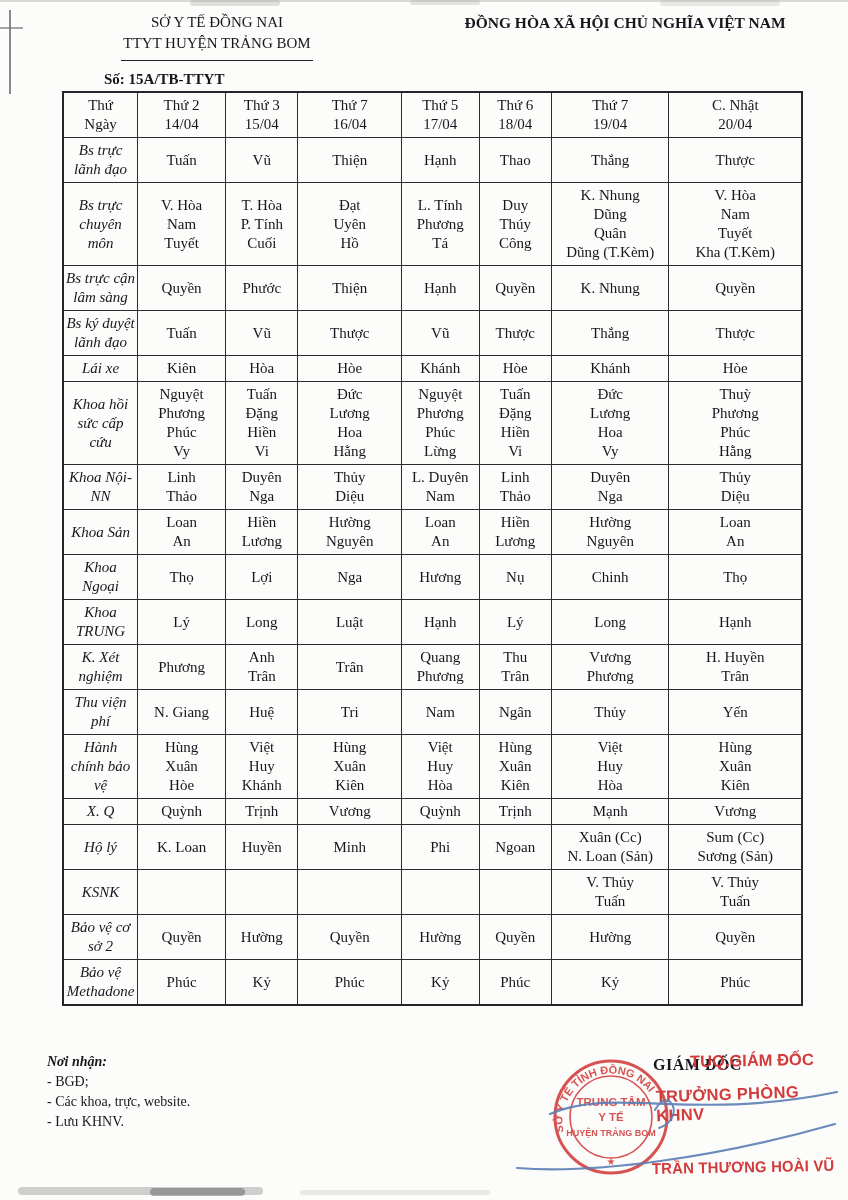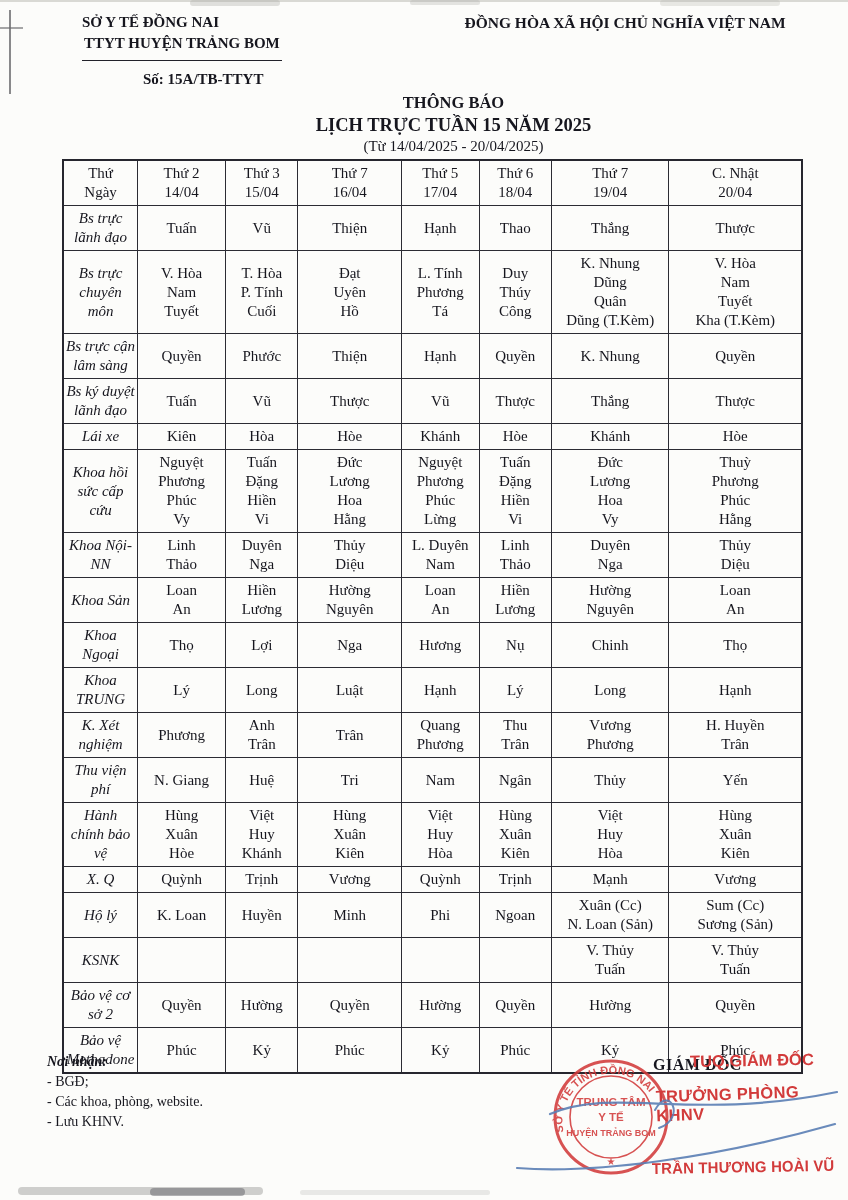--- a/index.html
+++ b/index.html
@@ -8,28 +8,28 @@
     background:#fcfcfa;
     font-family:"Liberation Serif","DejaVu Serif",serif;
     color:#16161e;
     position:relative;
     overflow:hidden;
   }
   .page{position:relative;width:848px;height:1200px;}
 
   
   .hdr{display:flex;padding-top:12px;}
-  .hdr-left{width:270px;margin-left:82px;font-weight:bold;font-size:15px;line-height:21px;}
+  .hdr-left{width:270px;margin-left:82px;text-align:center;font-weight:normal;font-size:15px;line-height:21px;}
   .hdr-left .u{display:inline-block;border-bottom:1.5px solid #22222a;padding:0 2px 6px 2px;}
   .hdr-right{width:430px;margin-left:auto;margin-right:8px;text-align:center;font-weight:bold;}
   .hdr-right .l1{font-size:15.5px;line-height:21px;}
   .hdr-right .l2{font-size:15px;line-height:23px;}
   .hdr-right .u{display:inline-block;border-bottom:1.5px solid #22222a;padding:0 6px 2px 6px;}
 
-  .numdate{display:flex;margin-top:10px;align-items:baseline;padding-left:39px;}
+  .numdate{display:flex;margin-top:10px;align-items:baseline;}
   .doc-num{margin-left:104px;font-size:15px;font-weight:bold;}
   .doc-date{margin-left:auto;margin-right:14px;font-style:italic;font-size:15.5px;}
 
   .titles{margin-left:62px;width:783px;text-align:center;margin-top:4px;}
   .t1{font-size:16.5px;font-weight:bold;line-height:21px;}
   .t2{font-size:18.5px;font-weight:bold;line-height:24px;}
   .t3{font-size:15px;line-height:19px;}
 
   
   table.duty{
@@ -94,25 +94,20 @@
     </div>
     <div class="hdr-right">
       <div class="l1">ĐỒNG HÒA XÃ HỘI CHỦ NGHĨA VIỆT NAM</div>
     </div>
   </div>
 
   <div class="numdate">
     <div class="doc-num">Số:  15A/TB-TTYT</div>
   </div>
 
-  <div class="titles">
-    <div class="t1">THÔNG BÁO</div>
-    <div class="t2">LỊCH TRỰC TUẦN 15 NĂM 2025</div>
-    <div class="t3">(Từ 14/04/2025 - 20/04/2025)</div>
-  </div>
 
   <table class="duty">
     <colgroup>
       <col style="width:10.1%">
         <col style="width:11.9%">
         <col style="width:9.8%">
       <col style="width:14.0%">
         <col style="width:10.5%">
         <col style="width:9.8%">
       <col style="width:15.9%">
@@ -700,21 +695,21 @@
           <td>
             <div>Phúc</div>
           </td>
         </tr>
       </tbody>
   </table>
 
   <div class="recipients">
     <div class="rt">Nơi nhận:</div>
     <div>- BGĐ;</div>
-    <div>- Các khoa, phòng, website.</div>
+    <div>- Các khoa, trực, website.</div>
     <div>- Lưu KHNV.</div>
   </div>
 
   <div class="signer-title">GIÁM ĐỐC</div>
   <div class="red-sans stamp-l1">TUQ.GIÁM ĐỐC</div>
   <div class="red-sans stamp-l2">TRƯỞNG PHÒNG KHNV</div>
 
   <svg class="seal-svg" width="122" height="122" viewBox="0 0 122 122">
     <circle cx="61" cy="61" r="56" fill="none" stroke="#d23b3b" stroke-width="3"></circle>
     <circle cx="61" cy="61" r="41" fill="none" stroke="#d23b3b" stroke-width="1.6"></circle>

